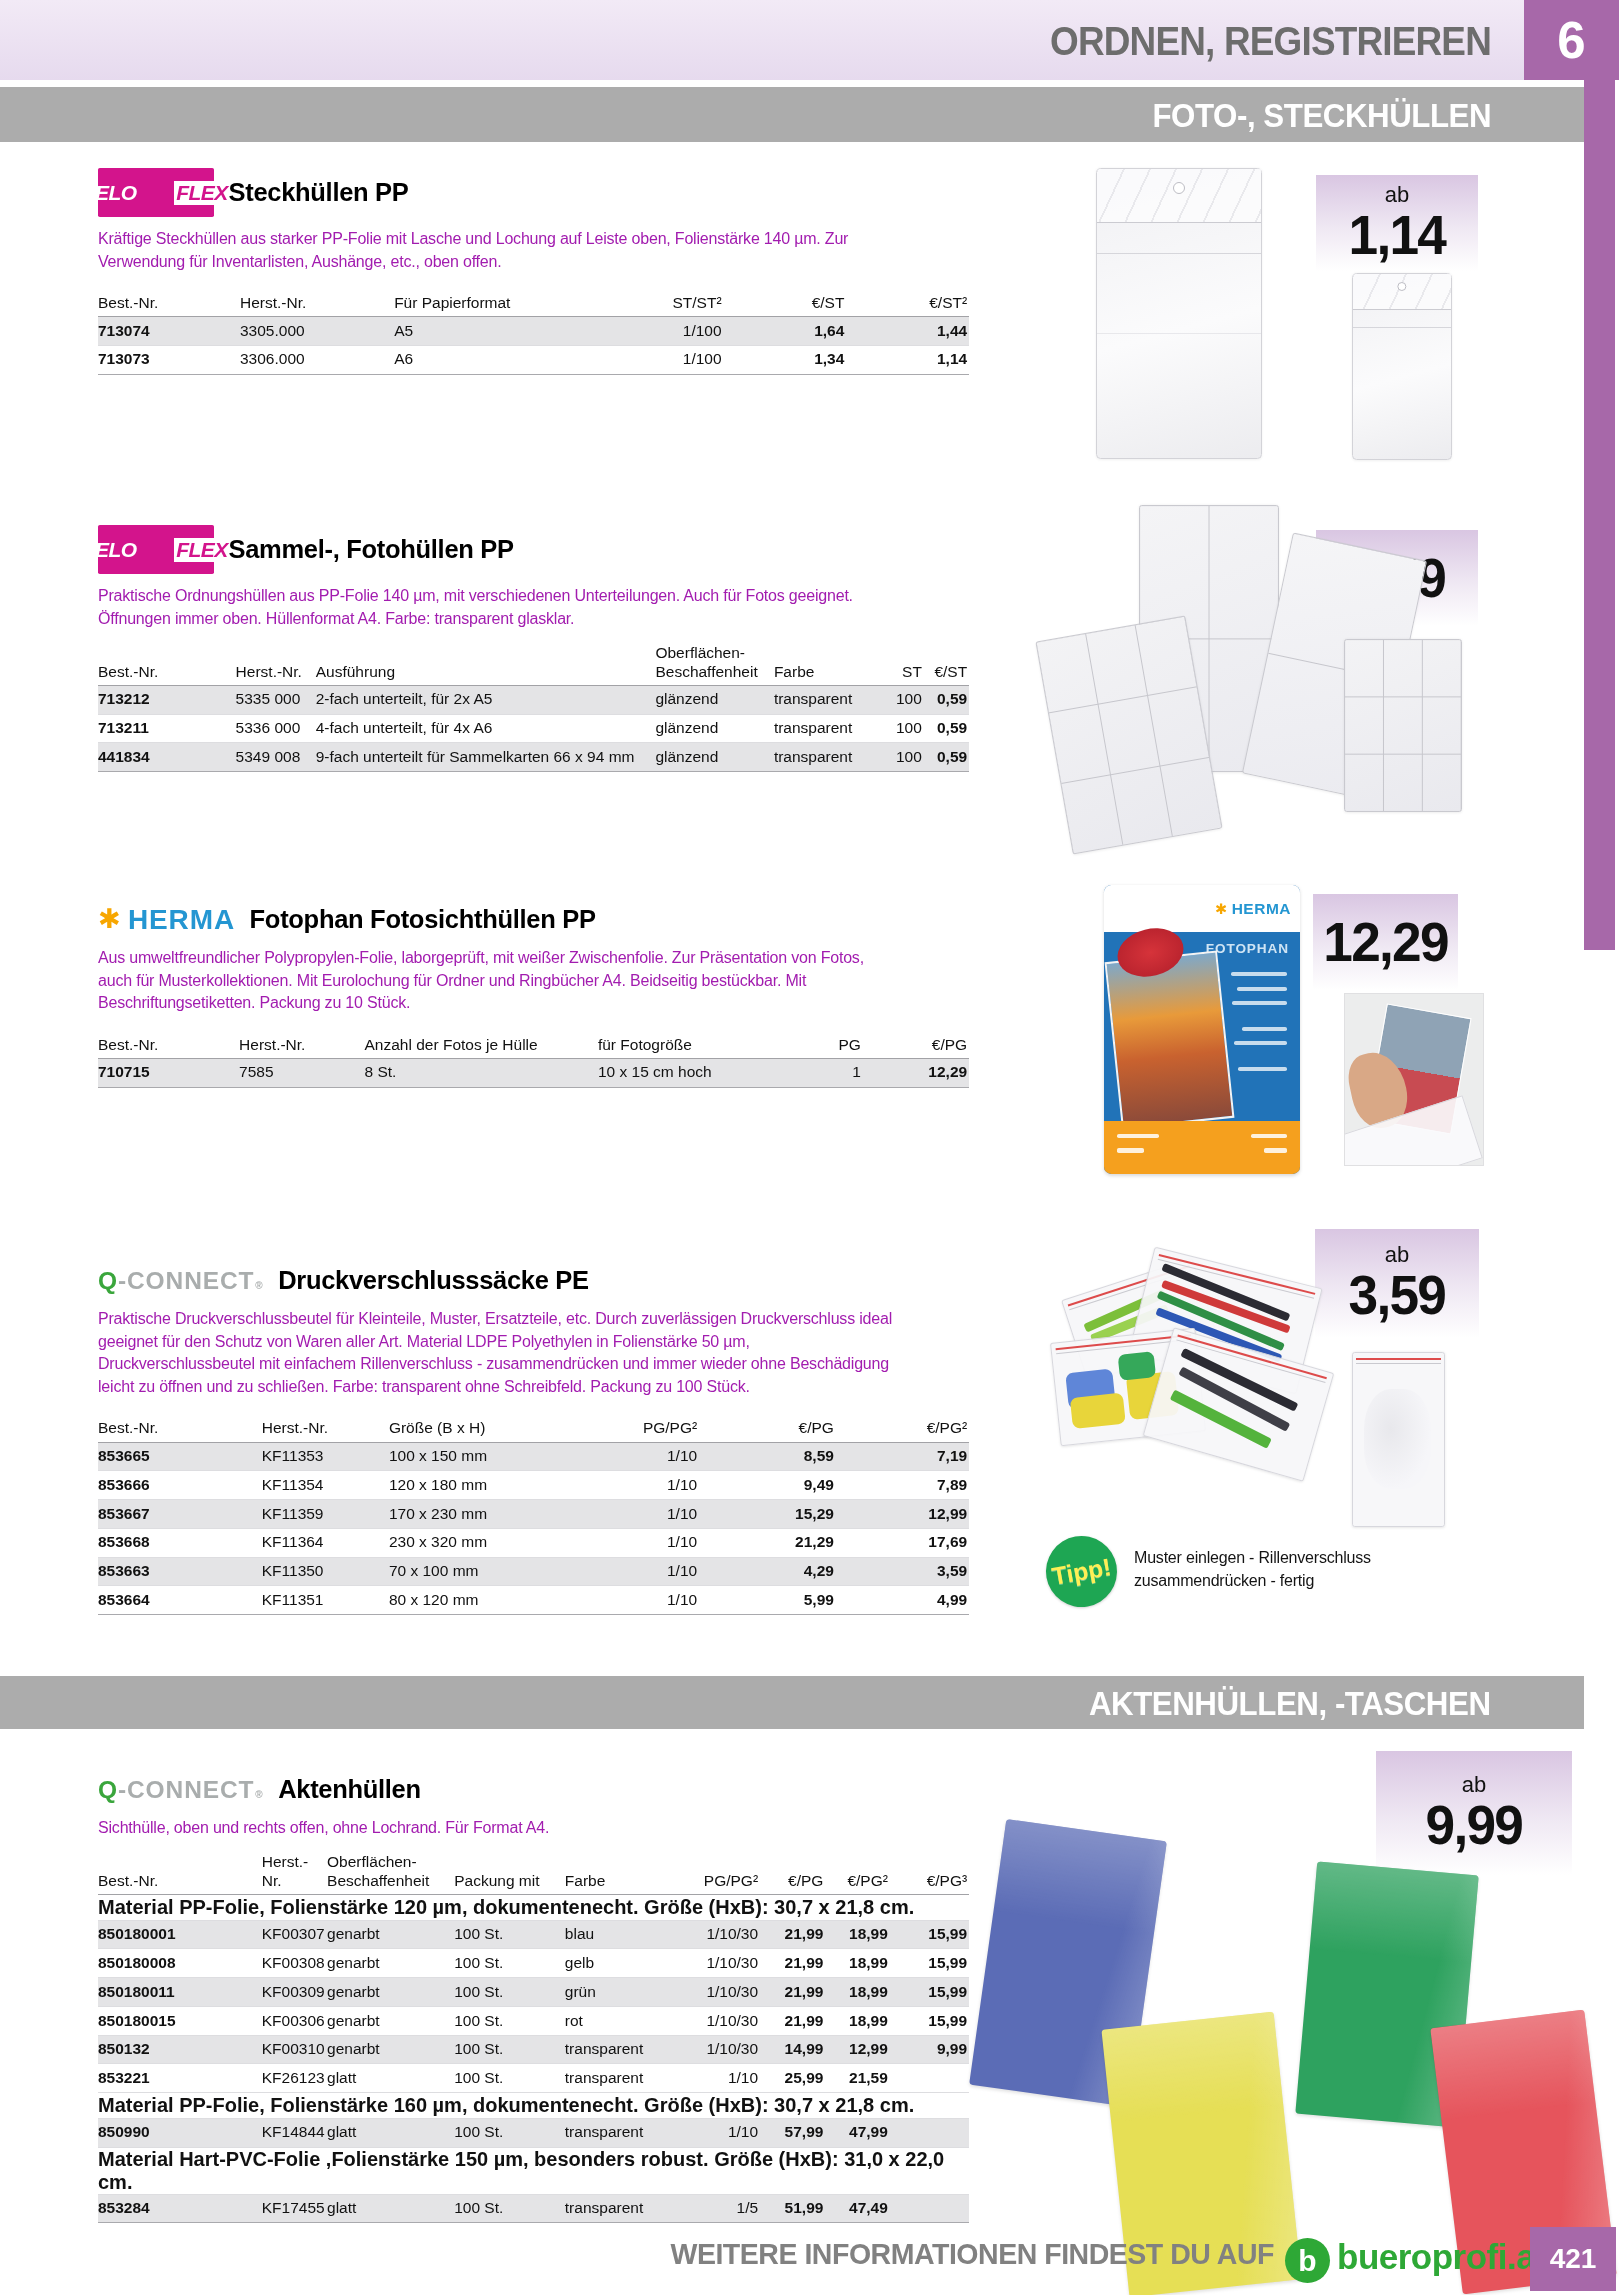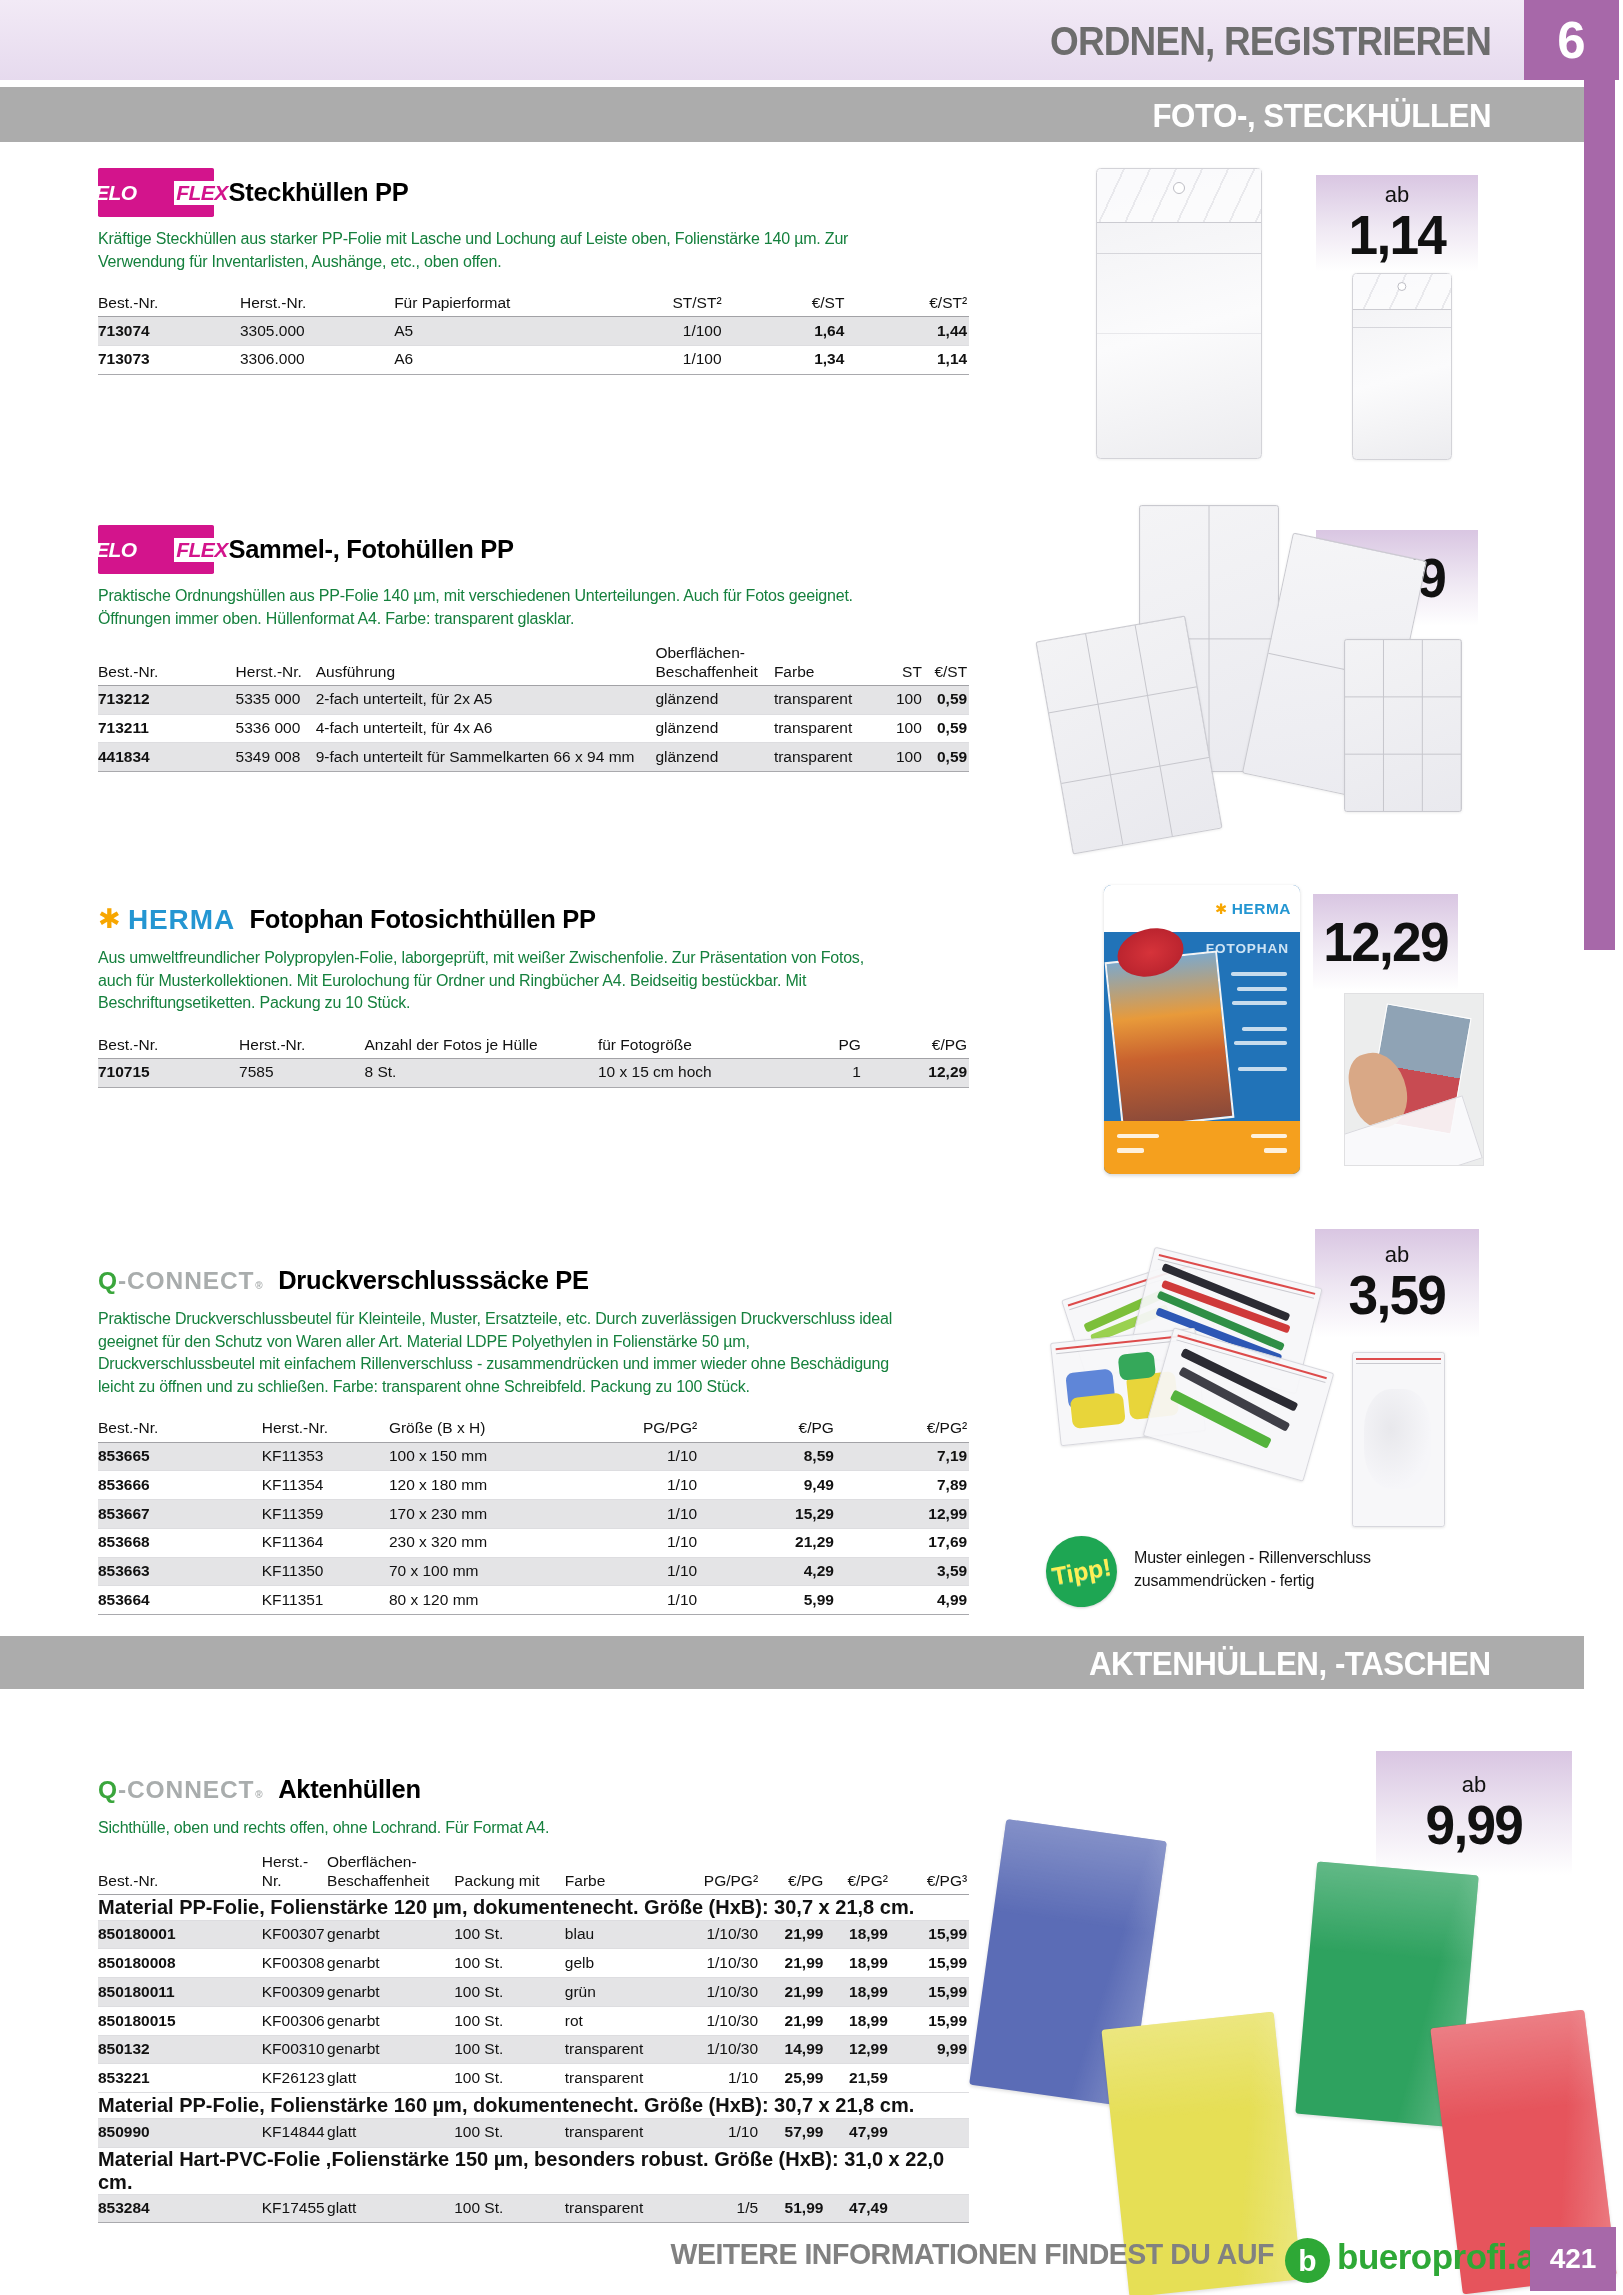--- a/index.html
+++ b/index.html
@@ -11,27 +11,27 @@
   .hdr-lav{left:0;top:0;width:1524px;height:80px;background:linear-gradient(#f2eaf6,#e6daee);}
   .hdr-title{right:133px;top:18px;font-size:41px;font-weight:700;color:#6d6d6d;
              letter-spacing:-0.9px;transform:scaleX(.9);transform-origin:100% 50%;white-space:nowrap;}
   .hdr-tab{left:1524px;top:0;width:95px;height:80px;background:#a768a9;color:#fff;
            display:flex;align-items:center;justify-content:center;font-size:51px;font-weight:800;}
   .side-strip{left:1584px;top:80px;width:31px;height:870px;background:#a768a9;}
   .banner{left:0;width:1584px;height:55px;background:#acacac;}
   .banner .bt{position:absolute;right:93px;top:50%;transform:translateY(-50%) scaleX(.92);
               transform-origin:100% 50%;color:#fff;font-size:34px;font-weight:700;
               letter-spacing:-0.5px;white-space:nowrap;}
-  .banner1{top:87px;} .banner2{top:1636px;height:53px;}
+  .banner1{top:87px;} .banner2{top:1676px;height:53px;}
 
   
   .sec{position:absolute;left:98px;width:871px;}
   .brandrow{display:flex;align-items:center;gap:14.5px;}
   .sec-title{font-size:25.5px;font-weight:800;color:#000;letter-spacing:-0.3px;}
-  .desc{margin-top:11px;font-size:16px;line-height:1.42;letter-spacing:-0.2px;width:804px;color:#15803d;}
+  .desc{margin-top:11px;font-size:16px;line-height:1.42;letter-spacing:-0.2px;width:804px;color:#a21caf;}
 
   
   .vlx{display:inline-flex;align-items:center;justify-content:center;width:116px;height:49px;
        background:#d3148c;border-radius:1.8px;flex:0 0 auto;gap:36px;}
   .vlx .v1{color:#fff;font-style:italic;font-weight:800;font-size:21px;letter-spacing:-0.5px;}
   .vlx .v2{color:#d3148c;background:#fff;font-style:italic;font-weight:800;font-size:21px;
            padding:0 2.7px;margin-left:0.9px;letter-spacing:-0.5px;}
   .herma-logo{display:inline-flex;align-items:center;gap:7.3px;}
   .herma-logo .star{color:#f7a600;font-size:27px;line-height:1;}
   .herma-logo .hname{color:#2496d2;font-weight:800;font-size:28px;letter-spacing:0.9px;}

